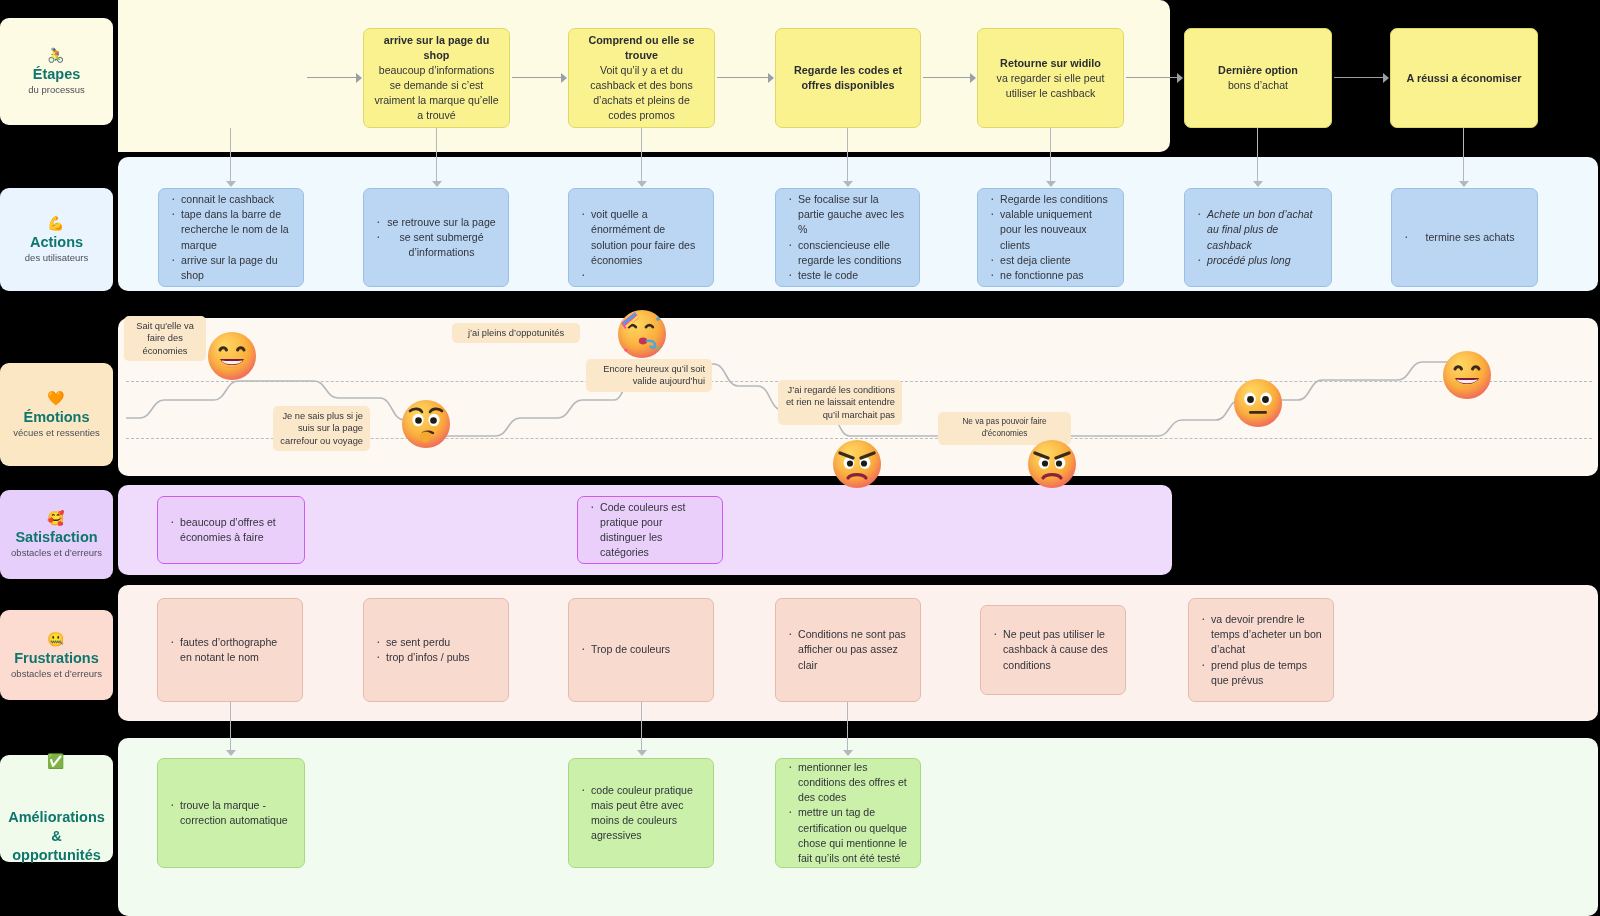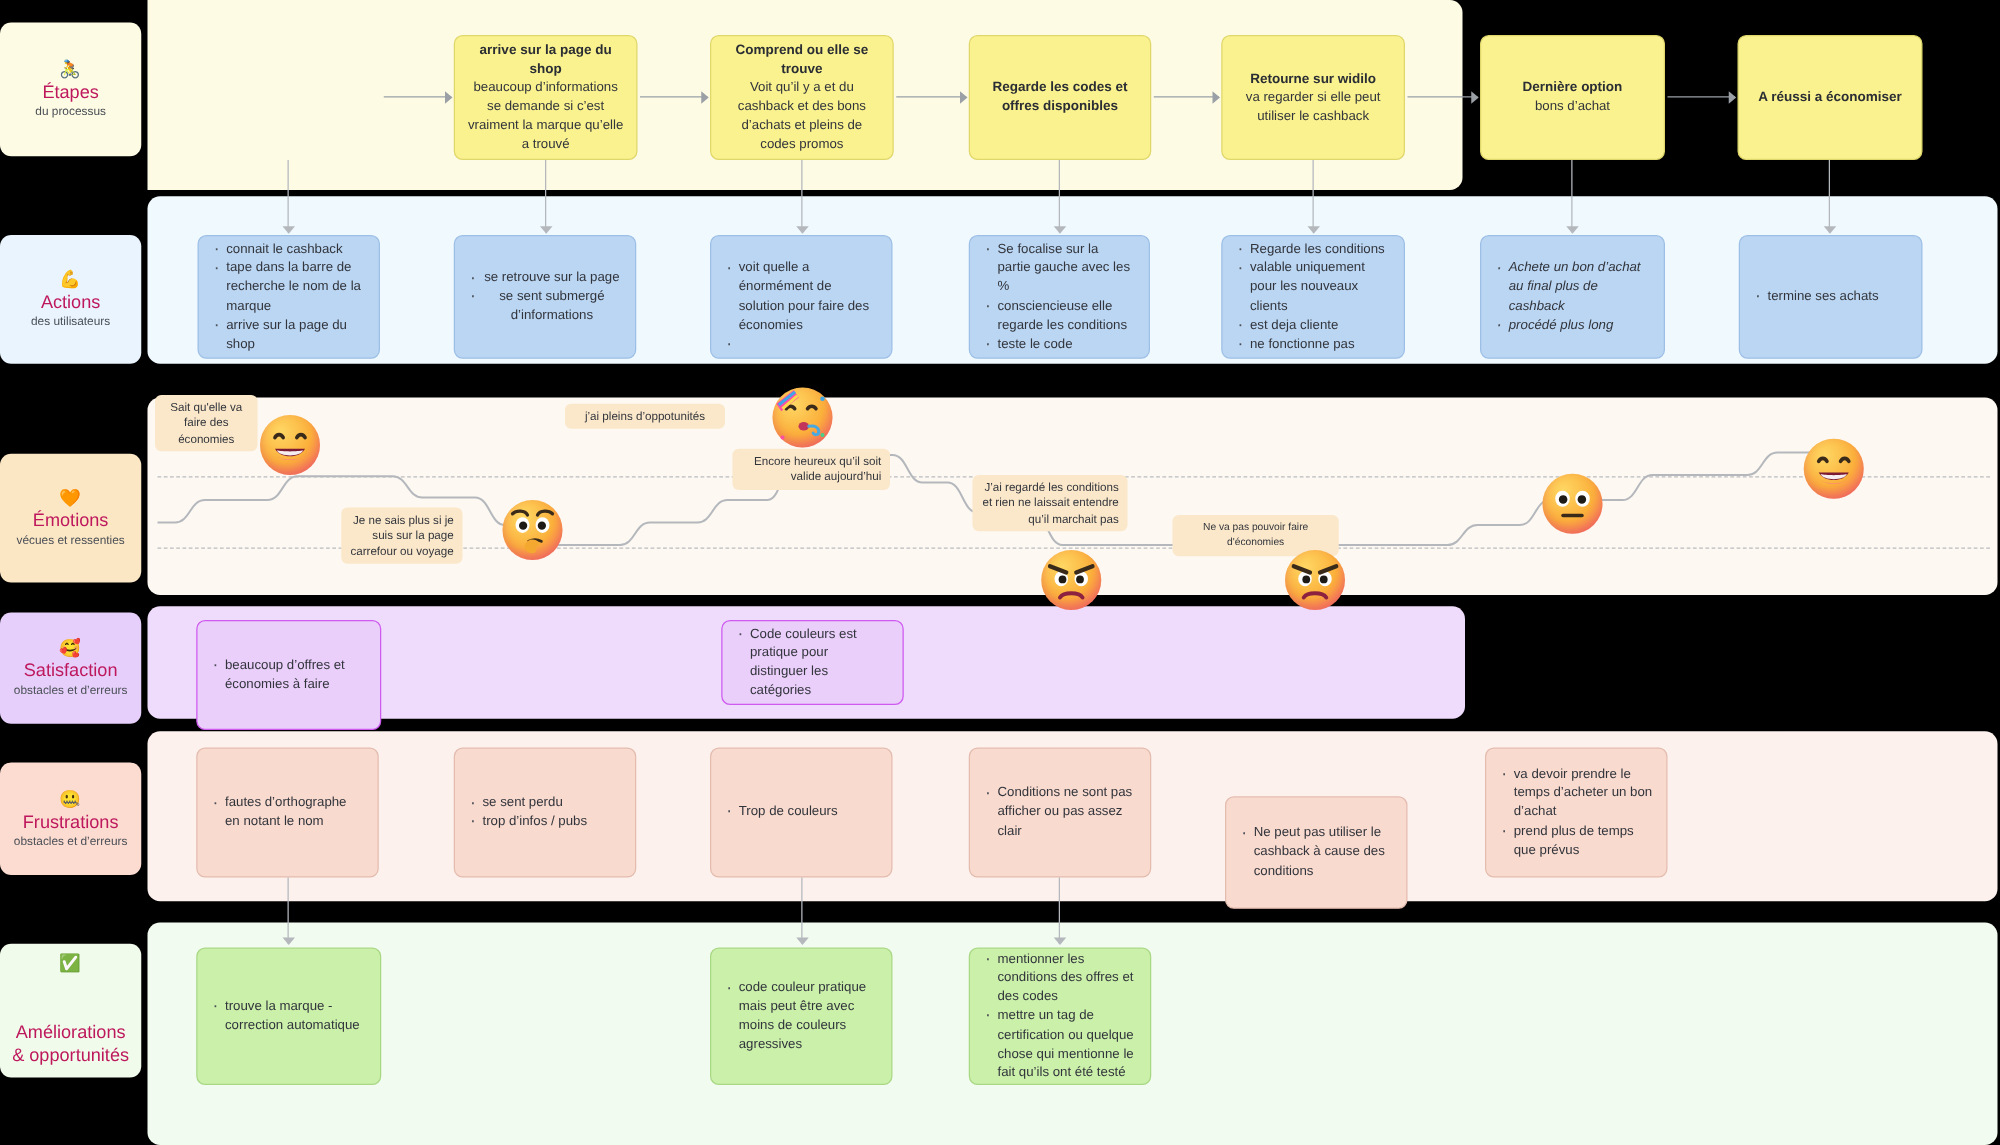--- a/index.html
+++ b/index.html
@@ -22,21 +22,21 @@
 
   
   .legend {
     position: absolute; left: 0px; width: 113px;
     border-radius: 9px;
     display: flex; flex-direction: column;
     align-items: center; justify-content: center;
     text-align: center; padding: 6px 6px;
   }
   .legend .ic { font-size: 14px; line-height: 16px; margin-bottom: 3px; }
-  .legend .ttl { font-size: 14.5px; font-weight: 400; color: #be185d; line-height: 17px; }
+  .legend .ttl { font-size: 14.5px; font-weight: 700; color: #0f766e; line-height: 17px; }
   .legend .sub { font-size: 9.5px; color: #4a4f56; line-height: 12px; margin-top: 1px; }
 
   .lg-etapes       { top: 18px;  height: 107px; background: #FEFBE4; }
   .lg-actions      { top: 188px; height: 103px; background: #EAF4FE; }
   .lg-emotions     { top: 363px; height: 103px; background: #FCE7C5; }
   .lg-satisfaction { top: 490px; height: 89px;  background: #E6D0FB; }
   .lg-frustrations { top: 610px; height: 90px;  background: #FCDCD1; }
   .lg-ameliorations{ top: 755px; height: 107px; background: #F1FBEB; }
   .lg-ameliorations .ttl { line-height: 19px; margin-top: 36px; }
 
@@ -269,21 +269,21 @@
         <li>est deja cliente</li>
         <li>ne fonctionne pas</li>
       </ul>
   </div>
   <div class="card act" style="left:1184px;top:188px;width:148px;height:99px;font-style:italic;">
     <ul>
         <li>Achete un bon d’achat au final plus de cashback</li>
         <li>procédé plus long</li>
       </ul>
   </div>
-  <div class="card act" style="left:1391px;top:188px;width:147px;height:99px;">
+  <div class="card act" style="left:1391px;top:188px;width:147px;height:99px;text-align:center;">
     <ul>
         <li>termine ses achats</li>
       </ul>
   </div>
 
   <div class="dashline" style="top:381px;"></div>
   <div class="dashline" style="top:438px;"></div>
 
   <svg class="emopath" viewBox="0 0 1482 158">
     <path d="M8,100 L22,100 C34,100 34,82 46,82 L96,82 C108,82 108,63 120,63 L196,63
@@ -375,21 +375,21 @@
   <div class="emoji" style="left:1443px;top:351px;">
     <svg viewBox="0 0 48 48">
         <path d="M12 18c1.5-3 5-3 6.5 0" stroke="#3a2a1a" stroke-width="3" fill="none" stroke-linecap="round"></path>
         <path d="M29.5 18c1.5-3 5-3 6.5 0" stroke="#3a2a1a" stroke-width="3" fill="none" stroke-linecap="round"></path>
         <path d="M12 27c4 8 20 8 24 0z" fill="#7d1a33"></path>
         <path d="M13.5 28.2c3.8 1.2 17.2 1.2 21 0 -2 5.5 -19 5.5 -21 0z" fill="#fff" opacity=".92"></path>
         <path d="M14 33c3.5 4 16.5 4 20 0 -3 3.5 -17 3.5 -20 0z" fill="#ff6aa0" opacity=".85"></path>
       </svg>
   </div>
 
-  <div class="card sat" style="left:157px;top:496px;width:148px;height:88px;">
+  <div class="card sat" style="left:157px;top:496px;width:148px;height:68px;">
     <ul>
         <li>beaucoup d’offres et économies à faire</li>
       </ul>
   </div>
   <div class="card sat" style="left:577px;top:496px;width:146px;height:68px;">
     <ul>
         <li>Code couleurs est pratique pour distinguer les catégories</li>
       </ul>
   </div>
 
@@ -407,21 +407,21 @@
   <div class="card fru" style="left:568px;top:598px;width:146px;height:104px;">
     <ul>
         <li>Trop de couleurs</li>
       </ul>
   </div>
   <div class="card fru" style="left:775px;top:598px;width:146px;height:104px;">
     <ul>
         <li>Conditions ne sont pas afficher ou pas assez clair</li>
       </ul>
   </div>
-  <div class="card fru" style="left:980px;top:605px;width:146px;height:90px;margin-top:32px;">
+  <div class="card fru" style="left:980px;top:605px;width:146px;height:90px;">
     <ul>
         <li>Ne peut pas utiliser le cashback à cause des conditions</li>
       </ul>
   </div>
   <div class="card fru" style="left:1188px;top:598px;width:146px;height:104px;">
     <ul>
         <li>va devoir prendre le temps d’acheter un bon d’achat</li>
         <li>prend plus de temps que prévus</li>
       </ul>
   </div>

